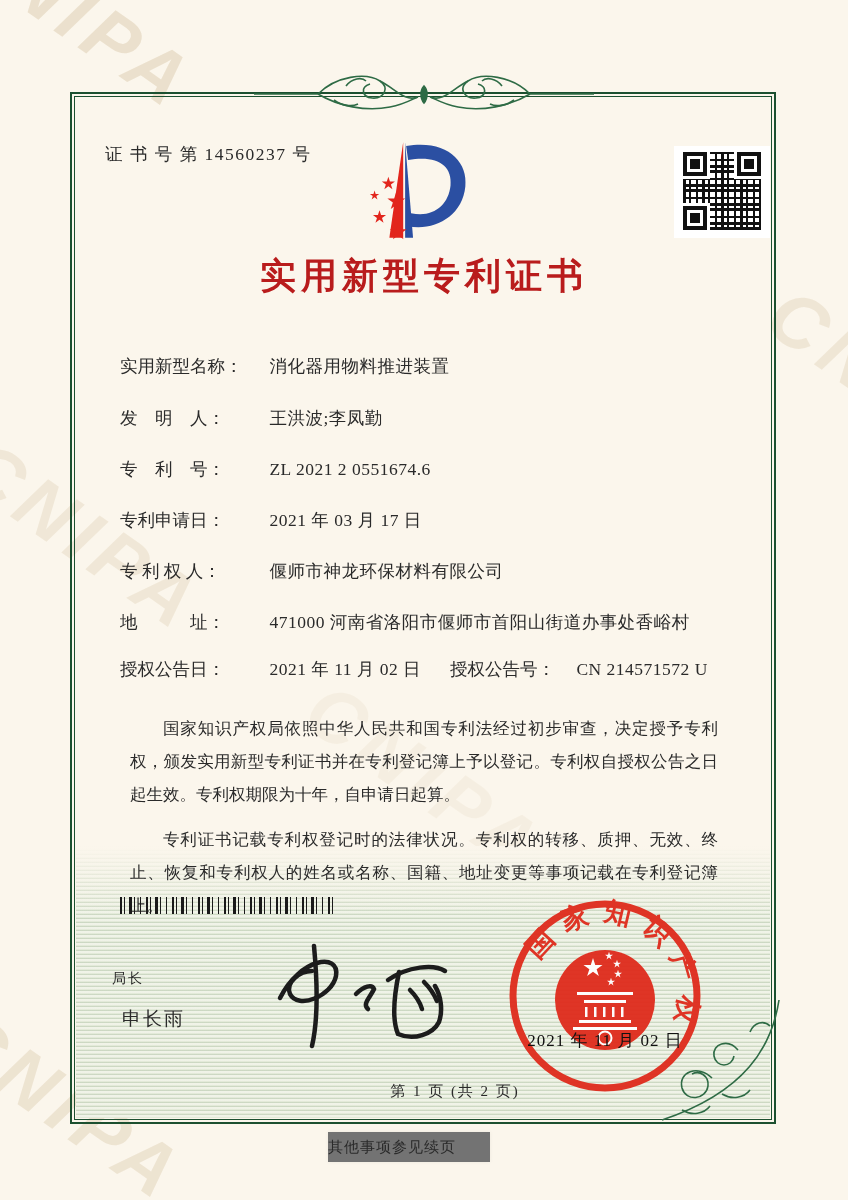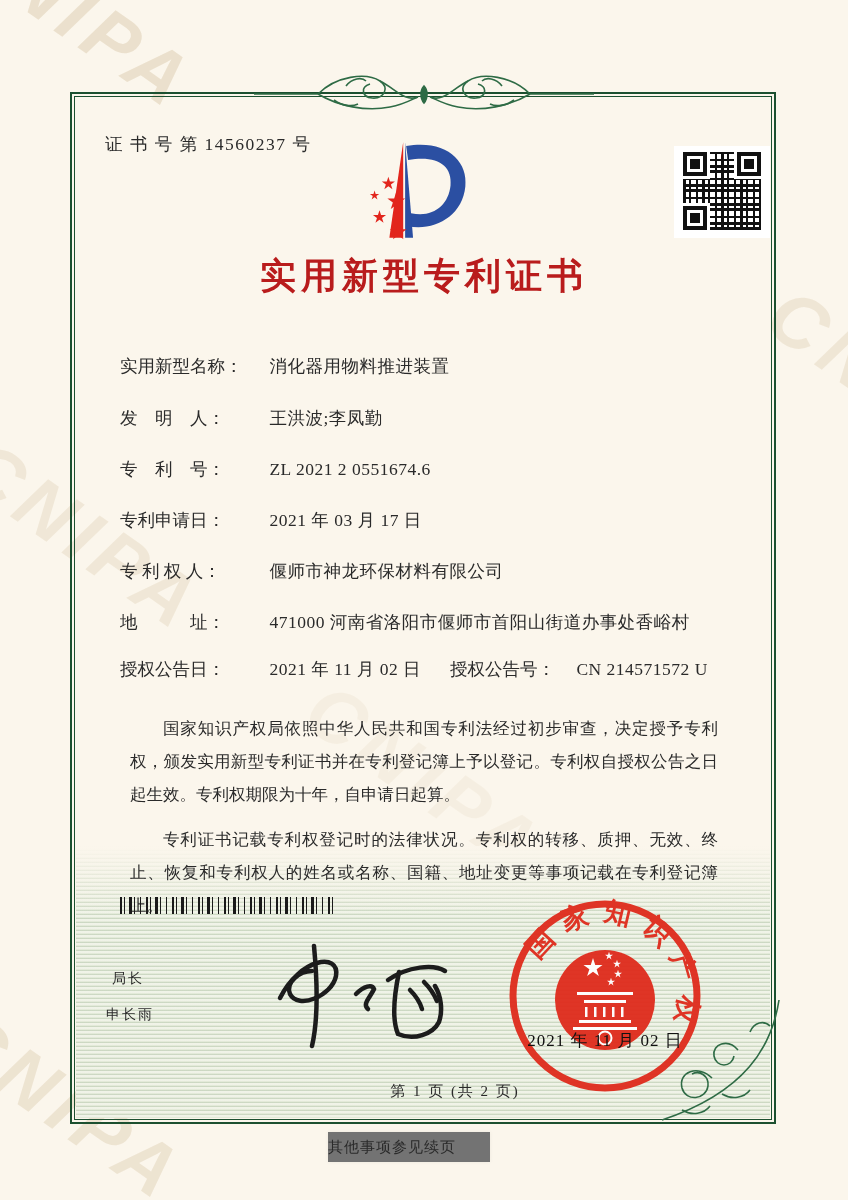--- a/index.html
+++ b/index.html
@@ -29,21 +29,21 @@
     position:absolute;left:4px;right:4px;bottom:4px;height:272px;
     background:
       linear-gradient(180deg,#fbf6ec 0px,rgba(251,246,236,0) 70px),
       repeating-linear-gradient(180deg,
         rgba(178,196,168,.55) 0 1px,
         rgba(240,243,232,.9) 1px 3px,
         rgba(226,233,216,.9) 3px 4px);
     background-color:#edf1e4;
   }
   
-  .cert-no{position:absolute;left:105px;top:132px;font-size:17.5px;letter-spacing:1.5px;text-align:right;}
+  .cert-no{position:absolute;left:105px;top:142px;font-size:17.5px;letter-spacing:1.5px;text-align:right;}
   .logo{position:absolute;left:342px;top:134px;width:148px;height:114px;}
   .qr-box{position:absolute;left:674px;top:146px;width:96px;height:92px;background:#fff;}
   .qr-code{
     position:absolute;left:9px;top:6px;width:78px;height:78px;
     background:
       repeating-linear-gradient(90deg,#111 0 3px,transparent 3px 6px,#111 6px 8px,transparent 8px 13px,#111 13px 15px,transparent 15px 19px),
       repeating-linear-gradient(0deg,#111 0 3px,#fff 3px 5px,#111 5px 8px,#fff 8px 12px,#111 12px 14px,#fff 14px 19px);
   }
   .finder{position:absolute;width:16px;height:16px;border:4px solid #111;background:#fff;outline:3px solid #fff;}
   .finder::after{content:"";position:absolute;left:3px;top:3px;width:10px;height:10px;background:#111;}
@@ -65,21 +65,21 @@
   .body-text p{margin:12px;text-indent:2em;}
   
   .barcode{
     position:absolute;left:120px;top:897px;width:215px;height:17px;
     background:repeating-linear-gradient(90deg,
       #1a1a1a 0 2px,transparent 2px 4px,#1a1a1a 4px 5px,transparent 5px 9px,
       #1a1a1a 9px 12px,transparent 12px 14px,#1a1a1a 14px 15px,transparent 15px 20px,
       #1a1a1a 20px 21px,transparent 21px 26px);
   }
   .director-title{position:absolute;left:112px;top:970px;font-size:14px;letter-spacing:2px;}
-  .director-name{position:absolute;left:106px;top:1006px;font-size:14px;letter-spacing:2px;}
+  .director-name{position:absolute;left:122px;top:1006px;font-size:19px;letter-spacing:2px;}
   .signature{position:absolute;left:252px;top:938px;width:200px;height:112px;}
   .seal{position:absolute;left:505px;top:896px;width:200px;height:200px;opacity:.95;}
   .seal-date{
     position:absolute;left:505px;top:1029px;width:200px;text-align:center;
     font-size:17px;color:#111;letter-spacing:1px;
   }
   .page-info{
     position:absolute;left:70px;top:1082px;width:706px;text-align:center;
     font-size:15px;letter-spacing:2px;padding-left:32px;
   }

